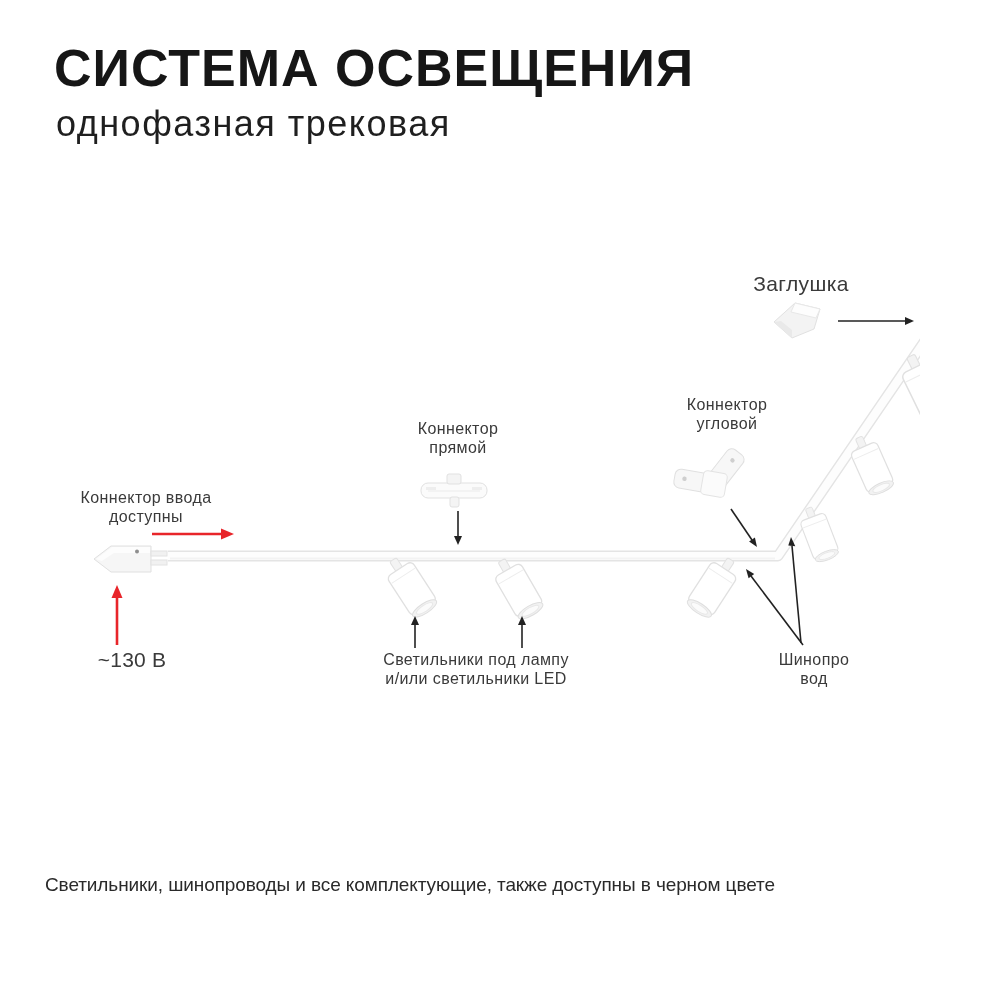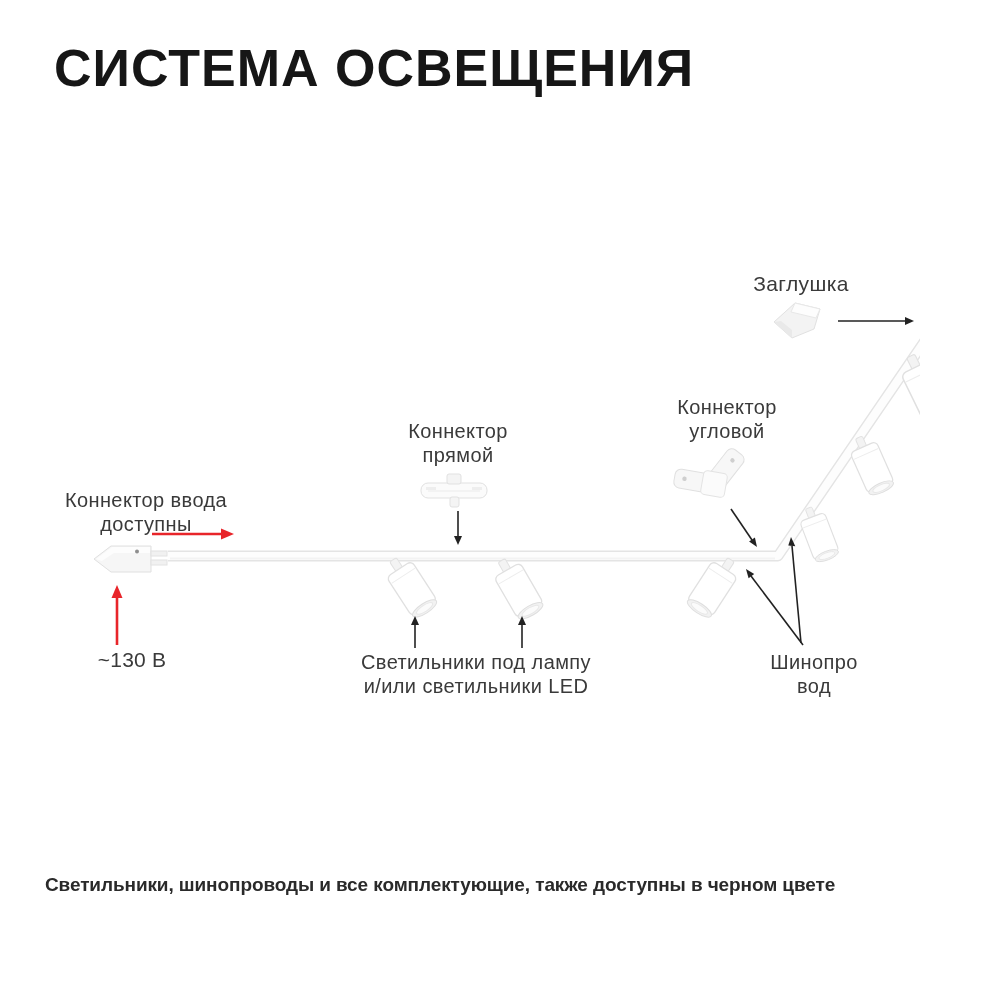--- a/index.html
+++ b/index.html
@@ -11,41 +11,42 @@
     position:absolute;left:54px;top:40px;margin:0;
     font-size:52px;font-weight:800;letter-spacing:1px;color:#161616;line-height:1.1;
   }
   .subtitle{
     position:absolute;left:56px;top:104px;
     font-size:36px;font-weight:400;letter-spacing:1.5px;color:#1f1f1f;line-height:1.1;
   }
   .diagram-svg{position:absolute;left:0;top:0;}
   .lbl{
     position:absolute;transform:translateX(-50%);
-    text-align:center;font-size:20px;color:#3a3a3a;line-height:1.18;
+    text-align:center;font-size:16px;color:#3a3a3a;line-height:1.18;
     letter-spacing:.4px;white-space:pre-line;
   }
   .lbl-endcap{left:801px;top:260px;font-size:21px;margin-top:12px;}
   .lbl-corner{left:727px;top:396px;}
   .lbl-straight{left:458px;top:420px;}
   .lbl-power{left:146px;top:489px;}
   .lbl-voltage{left:132px;top:648px;font-size:21px;letter-spacing:.2px;}
   .lbl-lights{left:476px;top:651px;}
   .lbl-track{left:814px;top:651px;}
   .footer-note{
     position:absolute;left:45px;top:874px;margin:0;
-    font-size:19px;font-weight:700;letter-spacing:-.1px;color:#2a2a2a;
+    font-size:19px;font-weight:400;letter-spacing:-.1px;color:#2a2a2a;
   }
 </style>
 </head>
 <body>
 
 <div class="page">
 
   <h1 class="title">СИСТЕМА ОСВЕЩЕНИЯ</h1>
+  <div class="subtitle">однофазная трековая</div>
 
   <svg class="diagram-svg" width="1000" height="1000" viewBox="0 0 1000 1000">
 
     <defs>
       <g id="spot">
         <rect x="-4" y="-11" width="8" height="12" rx="2" fill="#f3f3f3" stroke="#e1e1e1"></rect>
         <rect x="-15" y="0" width="30" height="47" rx="5" fill="#ffffff" stroke="#e0e0e0" stroke-width="1.3"></rect>
         <line x1="-14" y1="8" x2="14" y2="8" stroke="#ededed"></line>
         <ellipse cx="0" cy="47" rx="14" ry="5" fill="#f2f2f2" stroke="#dedede"></ellipse>
         <ellipse cx="0" cy="47" rx="9.5" ry="3.2" fill="#fbfbfb" stroke="#e8e8e8"></ellipse>

